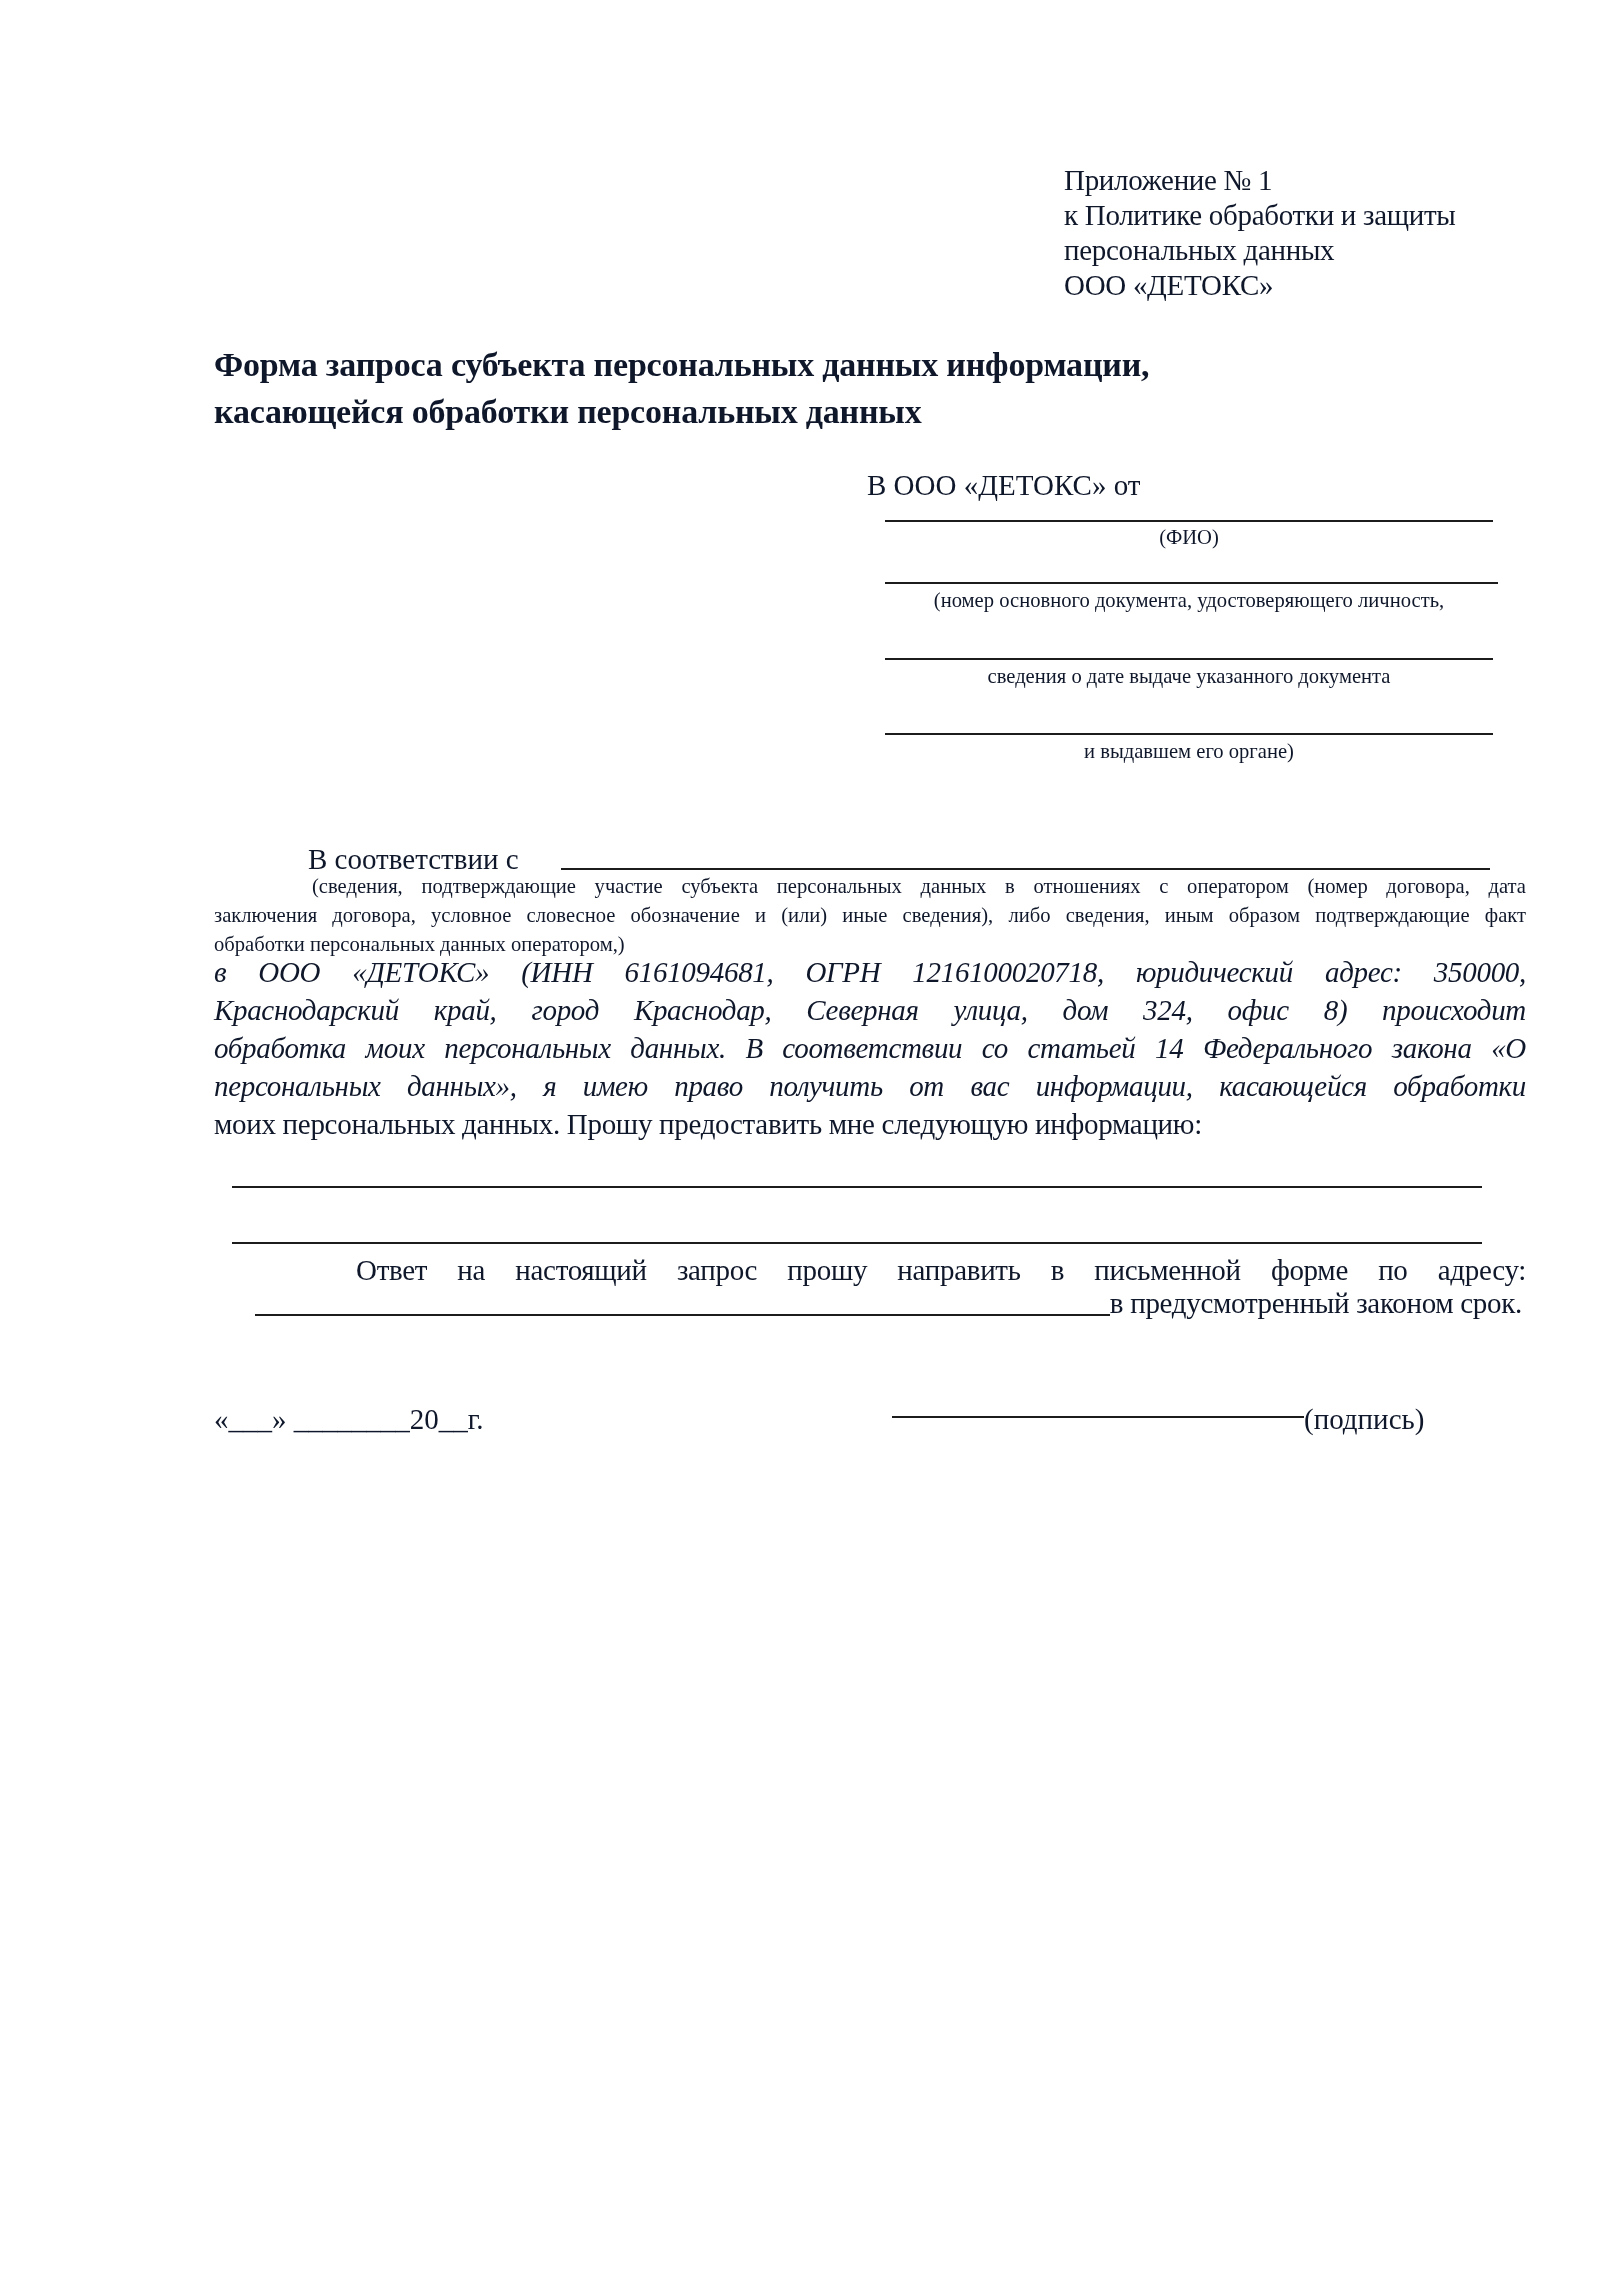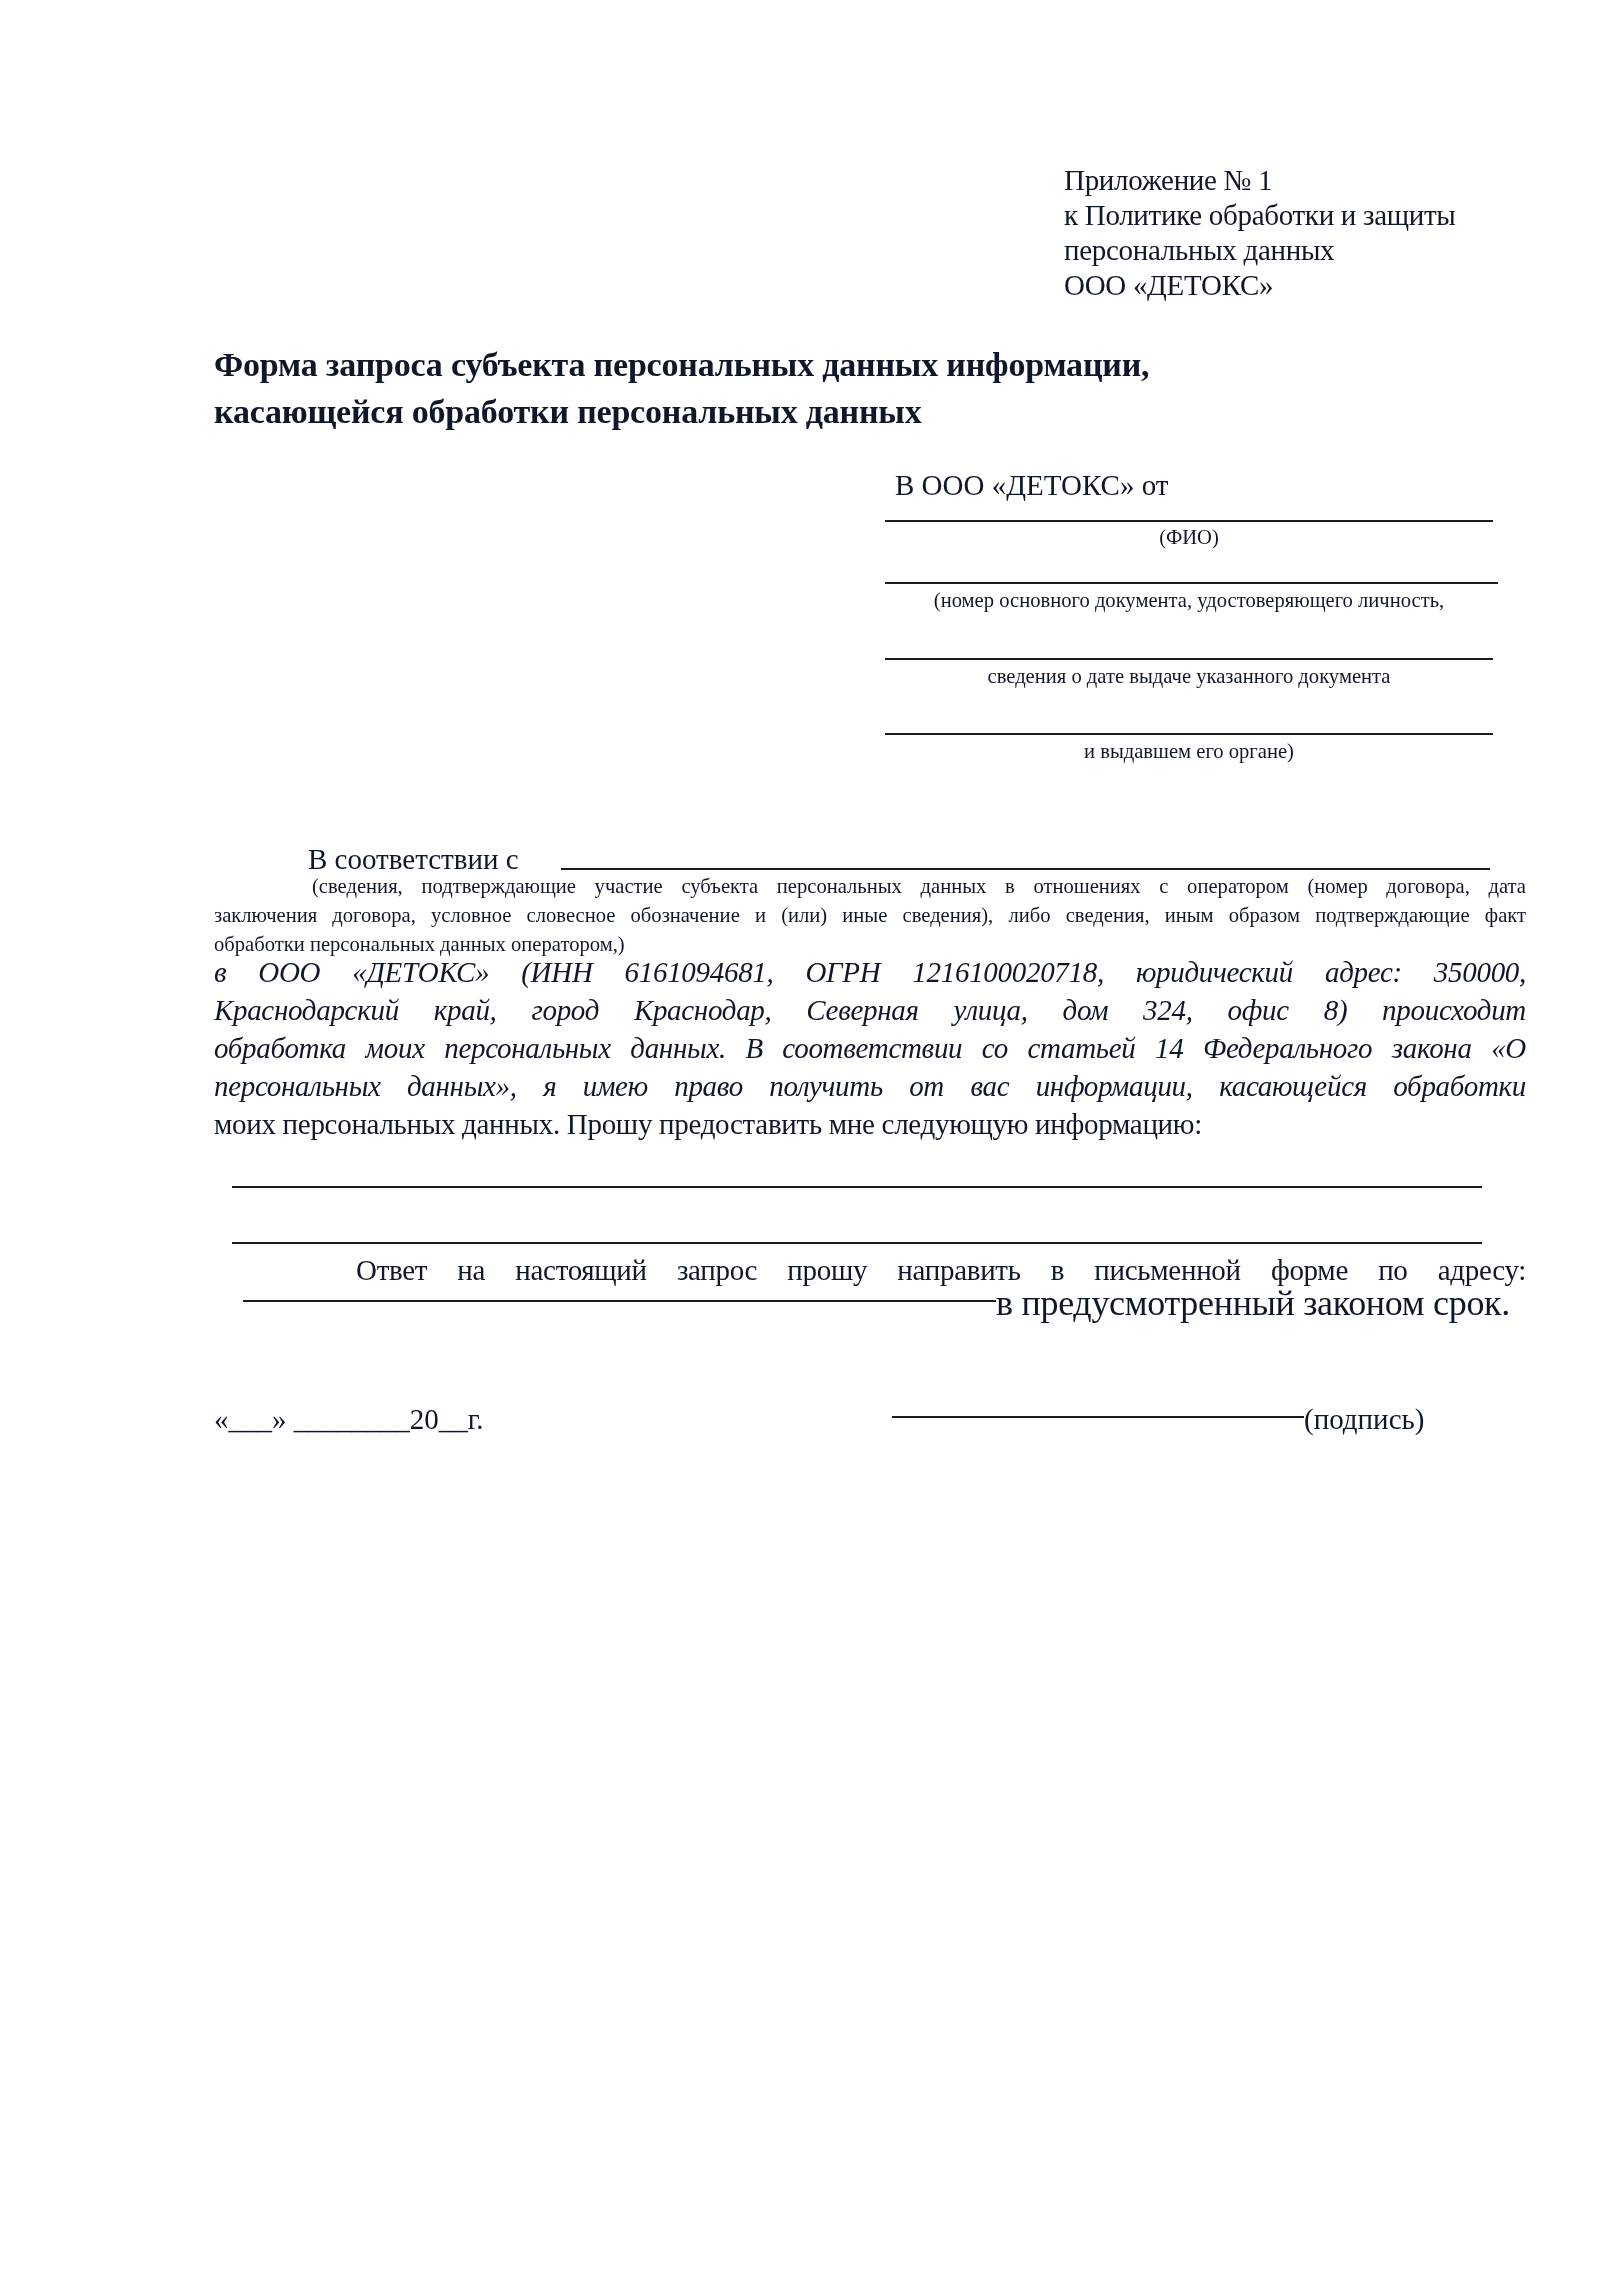--- a/index.html
+++ b/index.html
@@ -8,36 +8,36 @@
     width:1621px;height:2273px;
     background:#ffffff;
     font-family:"Liberation Serif","DejaVu Serif",serif;
     color:#0f172a;
     overflow:hidden;
   }
   .abs{position:absolute;}
   .appendix{left:1064px;top:163px;font-size:29px;line-height:35px;letter-spacing:-0.3px;white-space:nowrap;}
   .doc-title{left:214px;top:341px;width:1312px;padding-right:43px;box-sizing:border-box;
     font-weight:bold;font-size:34px;line-height:47px;letter-spacing:-0.2px;}
-  .addressee-to{left:867px;top:469px;font-size:29px;white-space:nowrap;margin-left:28px;}
+  .addressee-to{left:867px;top:469px;font-size:29px;white-space:nowrap;}
   .fline{height:0;border-top:2.9px solid #1c1c1c;}
   .fcap{left:885px;width:608px;text-align:center;font-size:20.6px;line-height:23.5px;white-space:nowrap;}
   .zapros{left:214px;top:804px;width:1312px;text-align:center;font-size:29px;letter-spacing:0.5px;}
   .intro-prefix{left:308px;top:843px;font-size:29px;white-space:nowrap;}
   .note{left:214px;top:872px;width:1312px;font-size:20.6px;line-height:29px;}
   .note .jl{text-align:justify;text-align-last:justify;}
   .note .ll{text-align:left;}
   .note .indent{text-indent:98px;}
   .bodypar{left:214px;top:953px;width:1312px;font-size:29px;line-height:38px;letter-spacing:-0.3px;}
   .bodypar .jl{text-align:justify;text-align-last:justify;font-style:italic;}
   .bodypar .ll{text-align:left;}
   .blank-line{left:232px;width:1250px;height:0;border-top:2.9px solid #1c1c1c;}
   .reply1{left:214px;top:1253px;width:1312px;font-size:29px;line-height:35px;letter-spacing:-0.3px;
     text-align:justify;text-align-last:justify;text-indent:142px;}
-  .reply2{left:243px;top:1286px;width:1267px;display:flex;align-items:center;font-size:36px;line-height:35px;letter-spacing:-0.3px;}
+  .reply2{left:255px;top:1286px;width:1267px;display:flex;align-items:flex-end;font-size:29px;line-height:35px;letter-spacing:-0.3px;}
   .reply2 .grow-line{flex:1 1 auto;border-bottom:2.9px solid #1c1c1c;margin-bottom:4.9px;}
   .reply2 .tail{white-space:nowrap;}
   .date-row{left:214px;top:1402px;font-size:29px;line-height:35px;white-space:nowrap;}
   .sig-row{left:892px;top:1402px;display:flex;align-items:center;font-size:29px;line-height:35px;}
   .sig-row .sig-line{width:412px;border-bottom:2.9px solid #1c1c1c;margin-bottom:4.9px;}
   .sig-row .sig-cap{white-space:nowrap;}
 </style>
 </head>
 <body>
 

